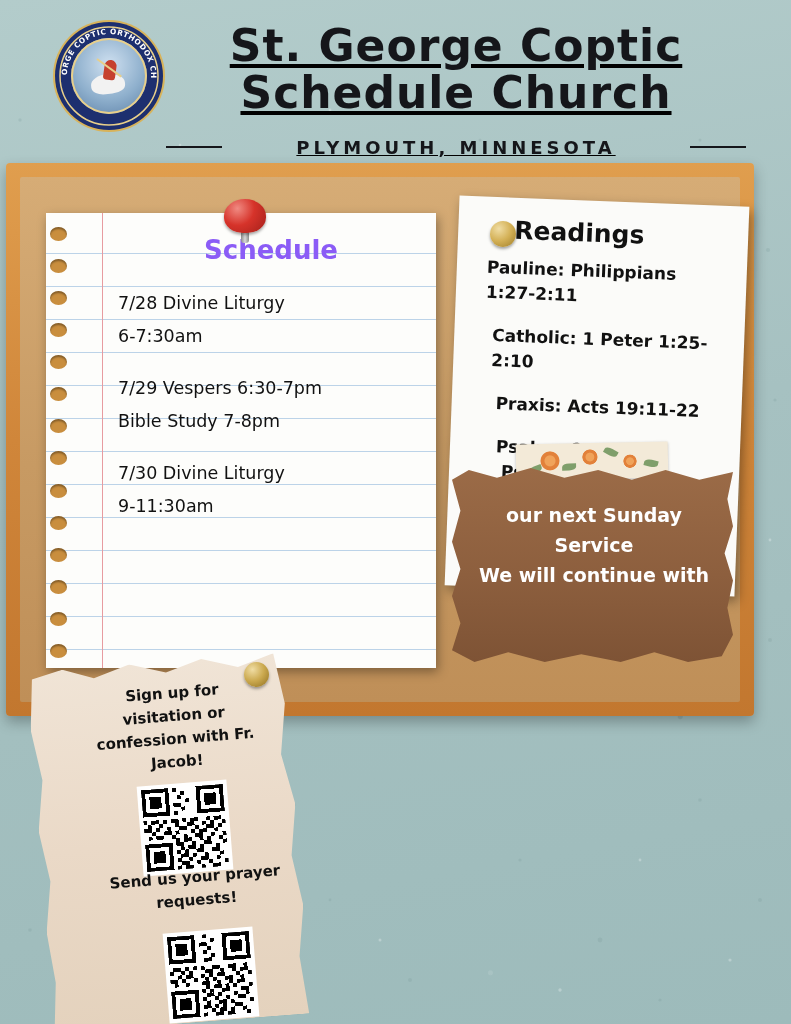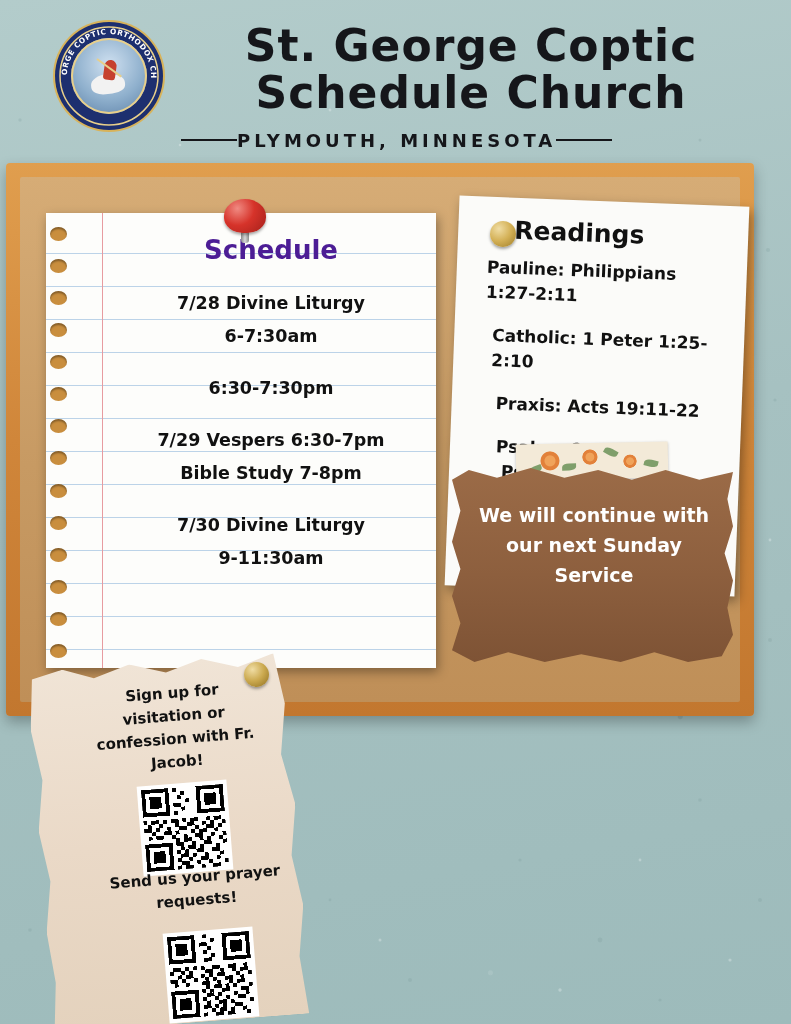--- a/index.html
+++ b/index.html
@@ -89,40 +89,41 @@
     position: absolute;
     left: 8px; top: 0px;
     width: 30px; height: 2px;
     background: #e8cf8a;
     transform: rotate(36deg);
     transform-origin: left center;
   }
 
   .title-block {
     position: absolute;
-    left: 181px;
+    left: 166px;
     top: 24px;
     width: 580px;
     text-align: center;
+    text-decoration: underline;
   }
   .title-line {
     font-family: "DejaVu Sans", sans-serif;
     font-weight: bold;
     color: #15161a;
     letter-spacing: 1px;
     line-height: 1.02;
   }
   .title-line-1 { font-size: 44px; }
   .title-line-2 { font-size: 44px; margin-top: 2px; }
 
   .subtitle-row {
     display: flex;
     align-items: center;
-    justify-content: flex-start;
-    margin-top: 14px;
+    justify-content: space-between;
+    margin-top: 21px;
   }
   .subtitle-rule {
     height: 2px;
     background: #15161a;
     width: 56px;
   }
   .subtitle {
     font-family: "DejaVu Sans", sans-serif;
     font-size: 18px;
     font-weight: bold;
@@ -210,35 +211,34 @@
   .schedule-content {
     position: absolute;
     left: 72px;
     top: 22px;
     right: 12px;
   }
   .schedule-title {
     font-family: "DejaVu Sans", sans-serif;
     font-weight: bold;
     font-size: 26px;
-    color: #4c1d95;
+    color: #8b5cf6;
     text-align: center;
     margin: 0 0 22px 0;
   }
   .sched-block {
     margin-bottom: 19px;
   }
   .sched-line {
     font-family: "DejaVu Sans", sans-serif;
-    font-weight: bold;
+    font-weight: normal;
     font-size: 17.5px;
     color: #111;
     line-height: 33px;
     white-space: nowrap;
-    text-align: center;
   }
 
   
   .pushpin {
     position: absolute;
     left: 204px;
     top: 22px;
     width: 46px;
     height: 46px;
     z-index: 6;
@@ -538,21 +538,20 @@
         </div>
 
         <div class="schedule-content">
           <div class="schedule-title">Schedule</div>
 
           <div class="sched-block">
             <div class="sched-line">7/28 Divine Liturgy</div>
             <div class="sched-line">6-7:30am</div>
           </div>
           <div class="sched-block">
-            <div class="sched-line">6:30-7:30pm</div>
           </div>
           <div class="sched-block">
             <div class="sched-line">7/29 Vespers 6:30-7pm</div>
             <div class="sched-line">Bible Study 7-8pm</div>
           </div>
           <div class="sched-block">
             <div class="sched-line">7/30 Divine Liturgy</div>
             <div class="sched-line">9-11:30am</div>
           </div>
         </div>
@@ -593,22 +592,22 @@
     <div class="flower" style="left:64px; top:4px; transform:scale(.8);"></div>
     <div class="flower" style="left:104px; top:9px; transform:scale(.7);"></div>
     <div class="leaf" style="left:46px; top:20px;"></div>
     <div class="leaf" style="left:88px; top:6px; transform:rotate(30deg);"></div>
     <div class="leaf" style="left:12px; top:22px; transform:rotate(-20deg);"></div>
     <div class="leaf" style="left:128px; top:18px; transform:rotate(15deg);"></div>
   </div>
 
   <div class="torn-note"></div>
   <div class="torn-text">
+    <div>our next Sunday Service</div>
     <div>We will continue with</div>
-    <div>our next Sunday Service</div>
   </div>
 
   <div class="signup-paper"></div>
   <div class="signup-pin"></div>
 
   <div class="signup-text">
     <div>Sign up for</div>
     <div>visitation or</div>
     <div>confession with Fr.</div>
     <div>Jacob!</div>

